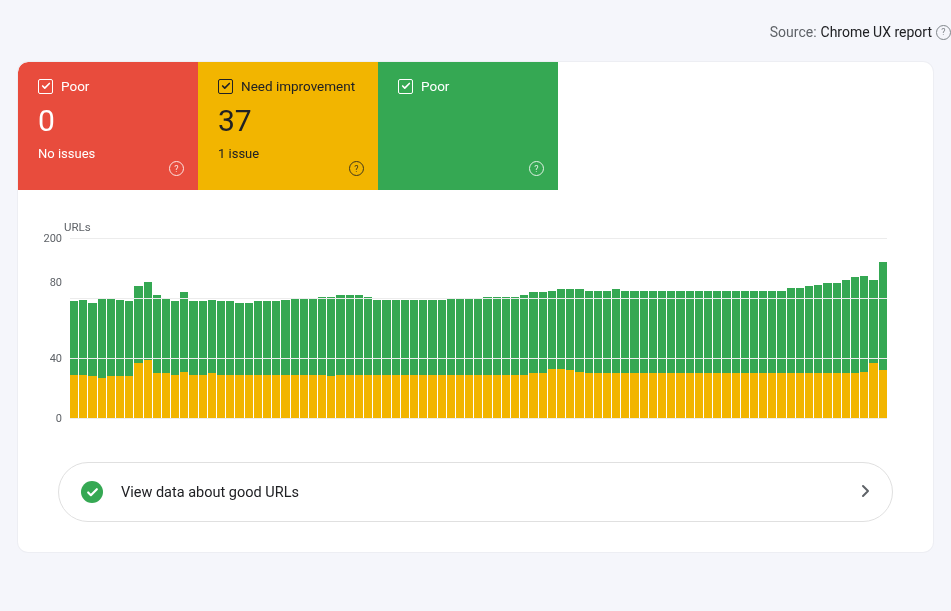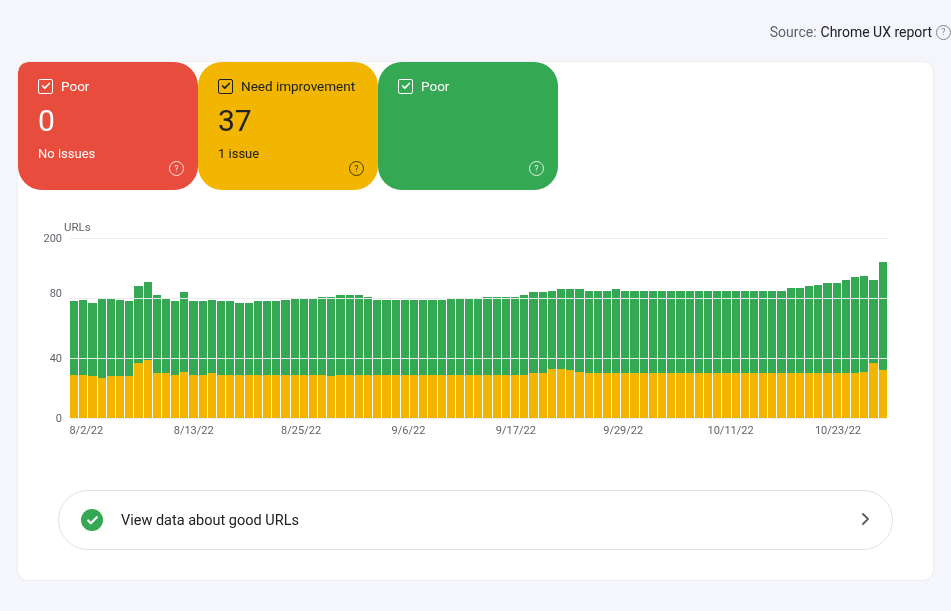--- a/index.html
+++ b/index.html
@@ -45,21 +45,20 @@
     .tiles {
       display: flex;
       width: 540px;
     }
     .tile {
       flex: 1;
       padding: 16px 20px 16px 20px;
       position: relative;
       min-height: 128px;
       color: #202124;
-      border-radius: 24px;
     }
     .tile.poor { background: #e84c3d; color: #fff; border-top-left-radius: 10px; }
     .tile.needimp { background: #f2b500; color: #202124; }
     .tile.good { background: #35a853; color: #fff; }
     .tile .label-row {
       display: flex; align-items: center; gap: 8px;
       font-size: 13.5px; font-weight: 400;
     }
     .tile .checkbox {
       width: 15px; height: 15px;
@@ -206,21 +205,21 @@
     </div>
 
   </div>
 
   <div class="chart-zone">
     <div class="y-title">URLs</div>
     <div class="chart">
       <div class="y-axis" id="y-axis">
           <div class="y-tick" style="top: 180px;">0</div>
           <div class="y-tick" style="top: 120px;">40</div>
-          <div class="y-tick" style="top: 55px;">80</div>
+          <div class="y-tick" style="top: 44px;">80</div>
           <div class="y-tick" style="top: 0px;">200</div>
         </div>
       <div class="plot" id="plot">
         <div class="bars" id="bars">
             <div class="bar">
               <div class="seg-good" style="height: 73.5px;"></div>
               <div class="seg-need" style="height: 43.5px;"></div>
             </div>
             <div class="bar">
               <div class="seg-good" style="height: 75px;"></div>
@@ -574,30 +573,20 @@
               <div class="seg-good" style="height: 108px;"></div>
               <div class="seg-need" style="height: 48px;"></div>
             </div>
           </div>
       <div class="grid-line" style="top: 180px;"></div>
           <div class="grid-line" style="top: 120px;"></div>
           <div class="grid-line" style="top: 60px;"></div>
           <div class="grid-line" style="top: 0px;"></div>
         </div>
     </div>
-    <div class="x-axis" id="x-axis">
-        <div class="x-tick" style="left: 2%;">8/2/22</div>
-        <div class="x-tick" style="left: 15.1429%;">8/13/22</div>
-        <div class="x-tick" style="left: 28.2857%;">8/25/22</div>
-        <div class="x-tick" style="left: 41.4286%;">9/6/22</div>
-        <div class="x-tick" style="left: 54.5714%;">9/17/22</div>
-        <div class="x-tick" style="left: 67.7143%;">9/29/22</div>
-        <div class="x-tick" style="left: 80.8571%;">10/11/22</div>
-        <div class="x-tick" style="left: 94%;">10/23/22</div>
-      </div>
   </div>
 
   <div class="view-row">
     <span class="check-circle">
       <svg viewBox="0 0 12 12">
           <path d="M2 6l2.5 2.5L10 3" stroke="#fff" stroke-width="2" fill="none" stroke-linecap="round" stroke-linejoin="round"></path>
         </svg>
     </span>
     <span class="label">View data about good URLs</span>
     <span class="chevron">

